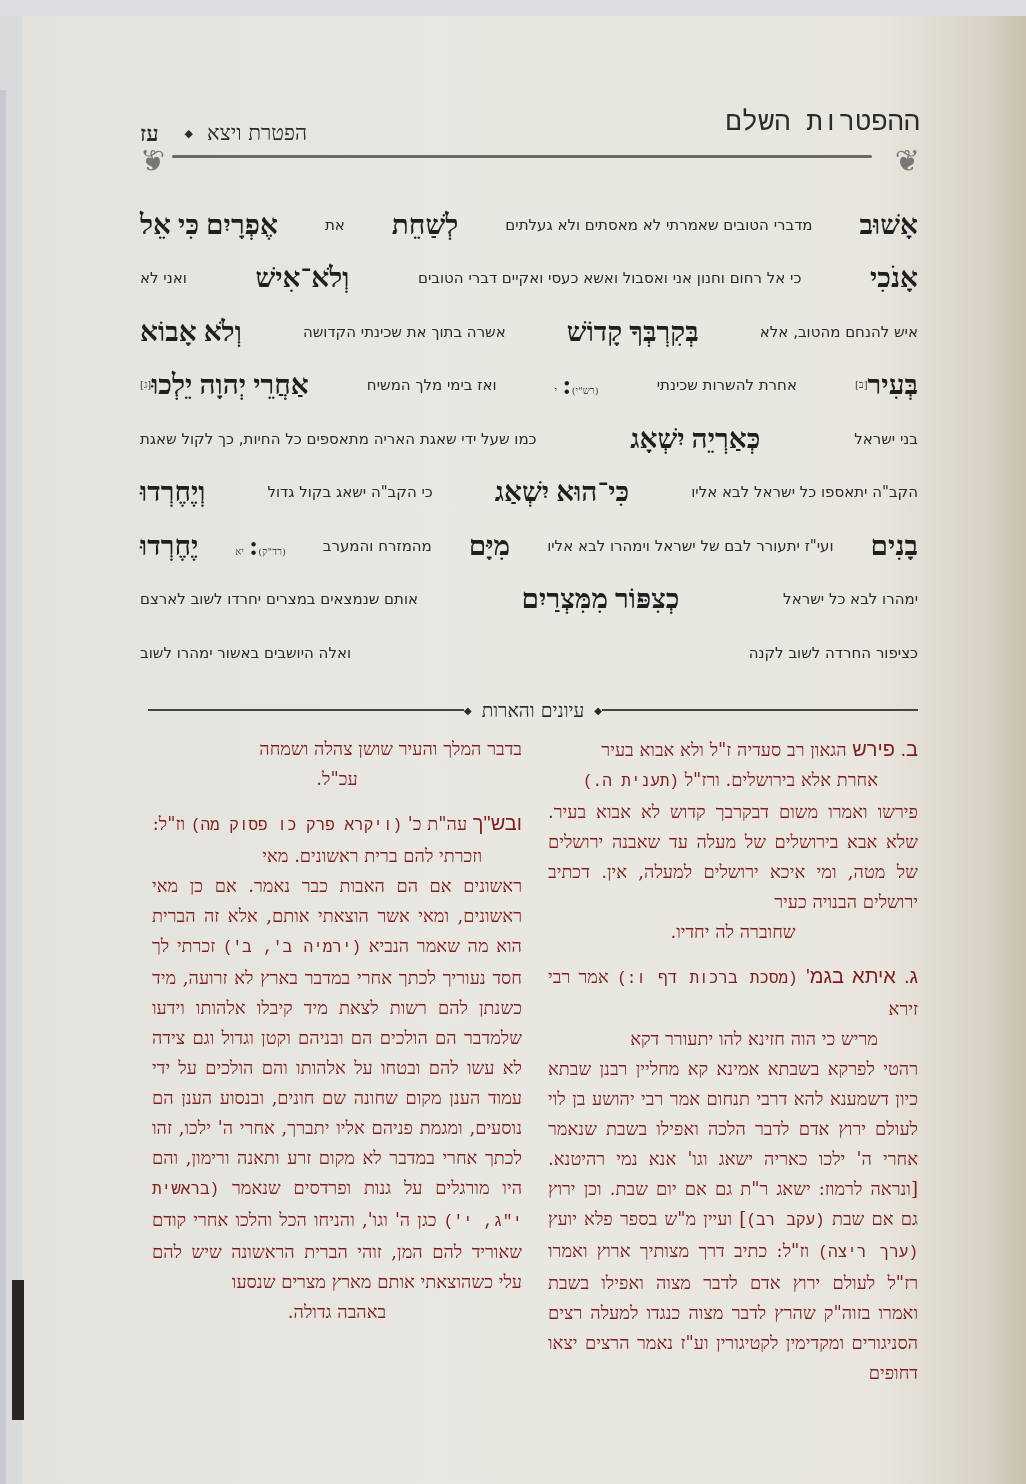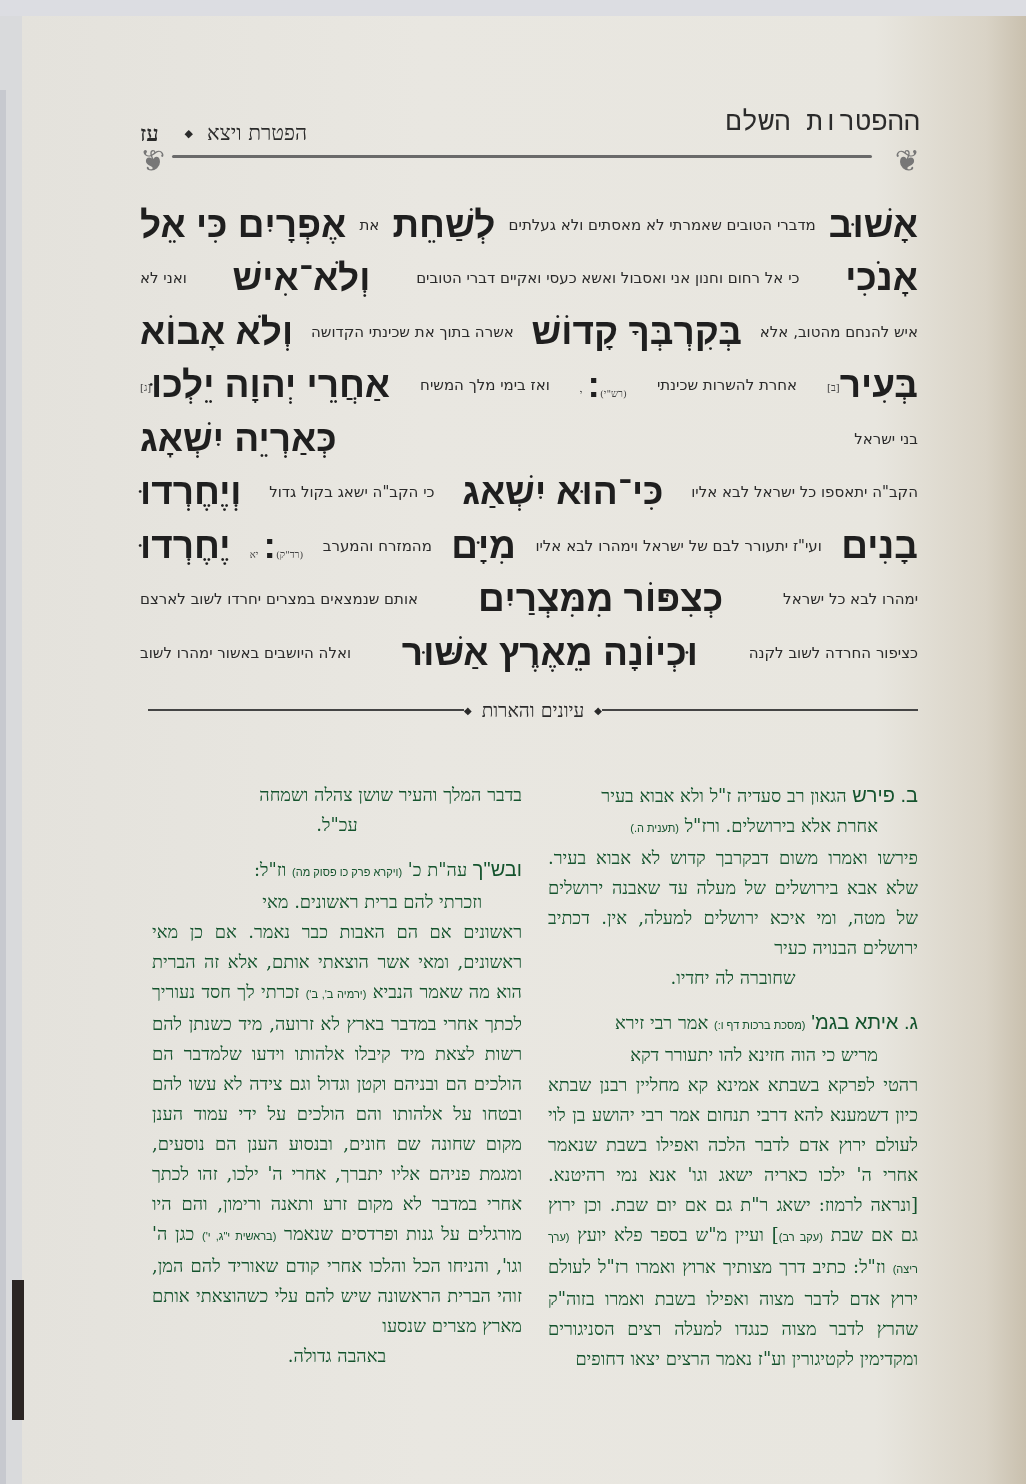--- a/index.html
+++ b/index.html
@@ -17,35 +17,35 @@
   .leftedge { position:absolute; left:0; top:90px; width:6px; height:1394px; background:#c7c9cf; }
   .hdr { position:absolute; left:140px; top:108px; width:780px; height:80px; direction:rtl; color:#2b2b2b; }
   .hdr .book { position:absolute; right:0; top:0; font-size:27px; font-family:Liberation Mono, monospace; }
   .hdr .section { position:absolute; left:0; top:12px; font-size:21px; display:flex; gap:14px; align-items:center; direction:rtl; }
   .hdr .diamond { font-size:11px; }
   .hdr .rule { position:absolute; left:32px; right:48px; top:47px; height:3px; background:#6a6a6a; border-radius:2px; }
   .flourish { position:absolute; top:38px; font-size:30px; color:#777; line-height:1; }
   .flourish.r { right:0; } .flourish.l { left:0; transform:scaleX(-1); }
   .main { position:absolute; left:140px; top:198px; width:778px; direction:rtl; color:#222; }
   .main .line { height:53.5px; display:flex; align-items:center; justify-content:space-between; white-space:nowrap; }
-  .big { font-family:Liberation Sans, sans-serif; font-weight:bold; font-size:37px; color:#1f1f1f; }
+  .big { font-family:Liberation Serif, serif; font-weight:bold; font-size:28px; color:#1f1f1f; }
   .sm { font-family:"DejaVu Sans", sans-serif; font-size:15px; color:#2a2a2a;text-align:right; }
   .xs { font-size:10px; color:#444; }
   .notes-hdr { position:absolute; left:148px; top:700px; width:770px; height:20px; direction:rtl; display:flex; align-items:center; color:#2a2a2a; }
   .notes-hdr .ln { flex:1; height:1.5px; background:#444; }
   .notes-hdr .t { font-size:19px; padding:0 10px; }
   .notes-hdr .d { font-size:10px; }
-  .col { position:absolute; top:734px; width:370px; direction:rtl; font-family:"DejaVu Serif", serif; font-size:18px; color:#14532d; line-height:30px; text-align:justify;margin-top:46px; }
+  .col { position:absolute; top:734px; width:370px; direction:rtl; font-family:"DejaVu Serif", serif; font-size:18px; color:#7f1d1d; line-height:30px; text-align:justify; }
   .col.right { left:548px; }
   .col.left  { left:152px; }
   .col .p { margin-bottom:14px; }
   .col .ind { padding-right:40px; display:block; }
   .col .cen { text-align:center; display:block; }
   .col .lead { font-family:Liberation Sans, sans-serif; font-size:20px; }
-  .col .cite { font-size:11px; font-family:Liberation Sans, sans-serif; }
+  .col .cite { font-size:16px; font-family:Liberation Mono, monospace; }
 </style>
 </head>
 <body>
 
 <div class="topedge"></div>
 <div class="leftedge"></div>
 <div class="page"></div>
 <div class="spine"></div>
 
 <div class="hdr">
@@ -83,20 +83,21 @@
   <div class="line">
     <span><span class="big">בְּעִיר</span><sup class="xs">[ב]</sup></span>
     <span class="sm">אחרת להשרות שכינתי</span>
     <span><span class="xs">(רש"י)</span><span class="big">:</span> <span class="xs">י</span></span>
     <span class="sm">ואז בימי מלך המשיח</span>
     <span><span class="big">אַחֲרֵי יְהוָה יֵלְכוּ</span><sup class="xs">[ג]</sup></span>
   </div>
   <div class="line">
     <span class="sm">בני ישראל</span>
     <span class="big">כְּאַרְיֵה יִשְׁאָג</span>
+    <span class="sm">כמו שעל ידי שאגת האריה מתאספים כל החיות, כך לקול שאגת</span>
   </div>
   <div class="line">
     <span class="sm">הקב"ה יתאספו כל ישראל לבא אליו</span>
     <span class="big">כִּי־הוּא יִשְׁאַג</span>
     <span class="sm">כי הקב"ה ישאג בקול גדול</span>
     <span class="big">וְיֶחֶרְדוּ</span>
   </div>
   <div class="line">
     <span class="big">בָנִים</span>
     <span class="sm">ועי"ז יתעורר לבם של ישראל וימהרו לבא אליו</span>
@@ -105,21 +106,20 @@
     <span><span class="xs">(רד"ק)</span><span class="big">:</span> <span class="xs">יא</span></span>
     <span class="big">יֶחֶרְדוּ</span>
   </div>
   <div class="line">
     <span class="sm">ימהרו לבא כל ישראל</span>
     <span class="big">כְצִפּוֹר מִמִּצְרַיִם</span>
     <span class="sm">אותם שנמצאים במצרים יחרדו לשוב לארצם</span>
   </div>
   <div class="line">
     <span class="sm">כציפור החרדה לשוב לקנה</span>
-    <span class="big">וּכְיוֹנָה מֵאֶרֶץ אַשּׁוּר</span>
     <span class="sm">ואלה היושבים באשור ימהרו לשוב</span>
   </div>
 </div>
 
 <div class="notes-hdr">
   <span class="ln"></span>
   <span class="d">◆</span>
   <span class="t">עיונים והארות</span>
   <span class="d">◆</span>
   <span class="ln"></span>

